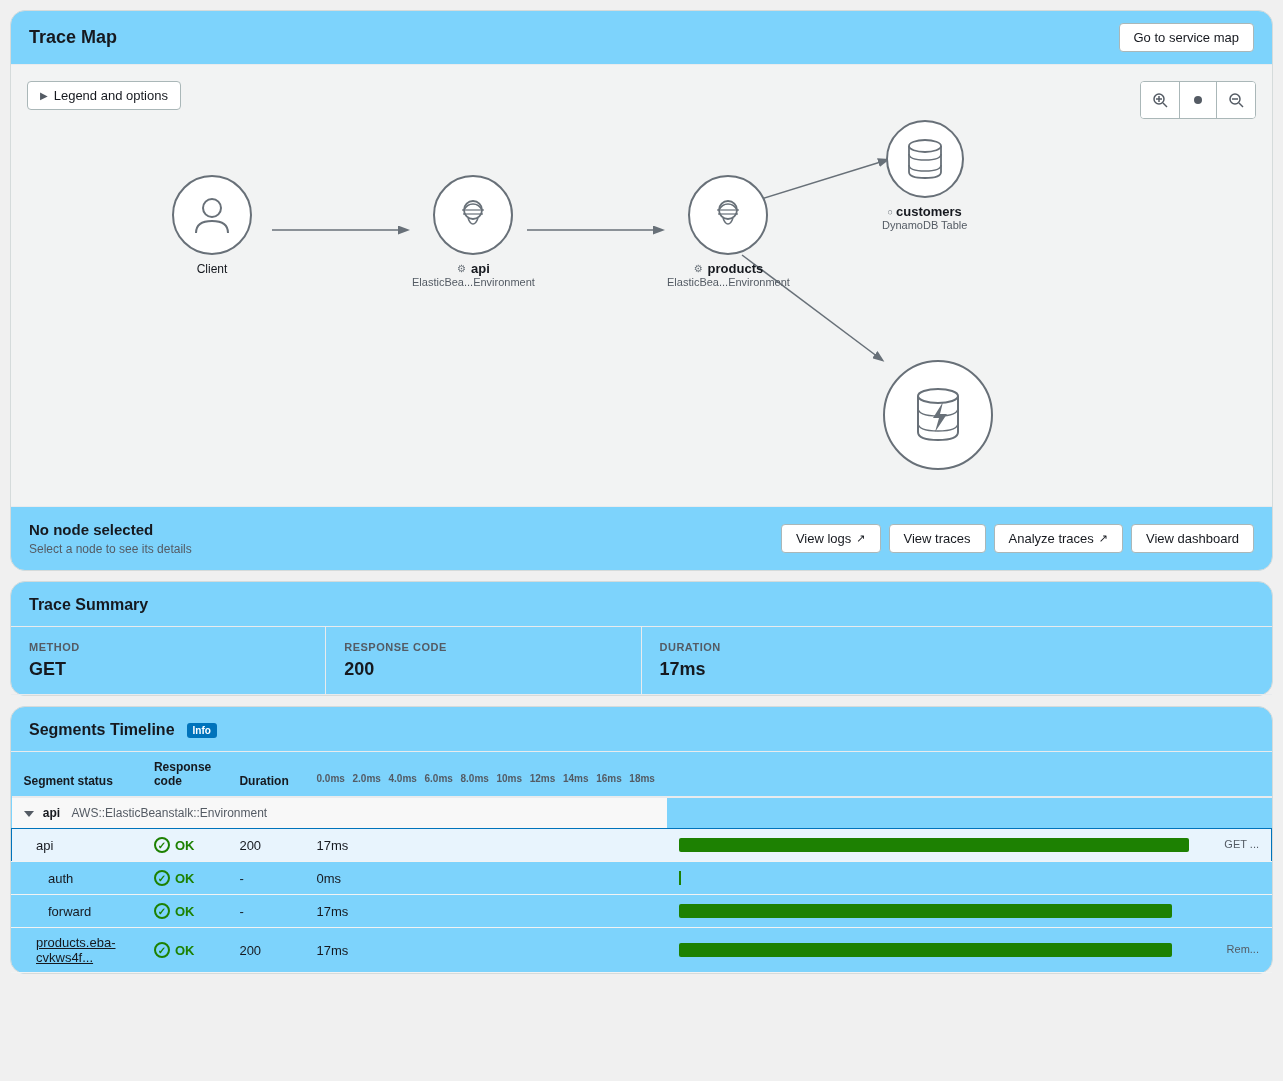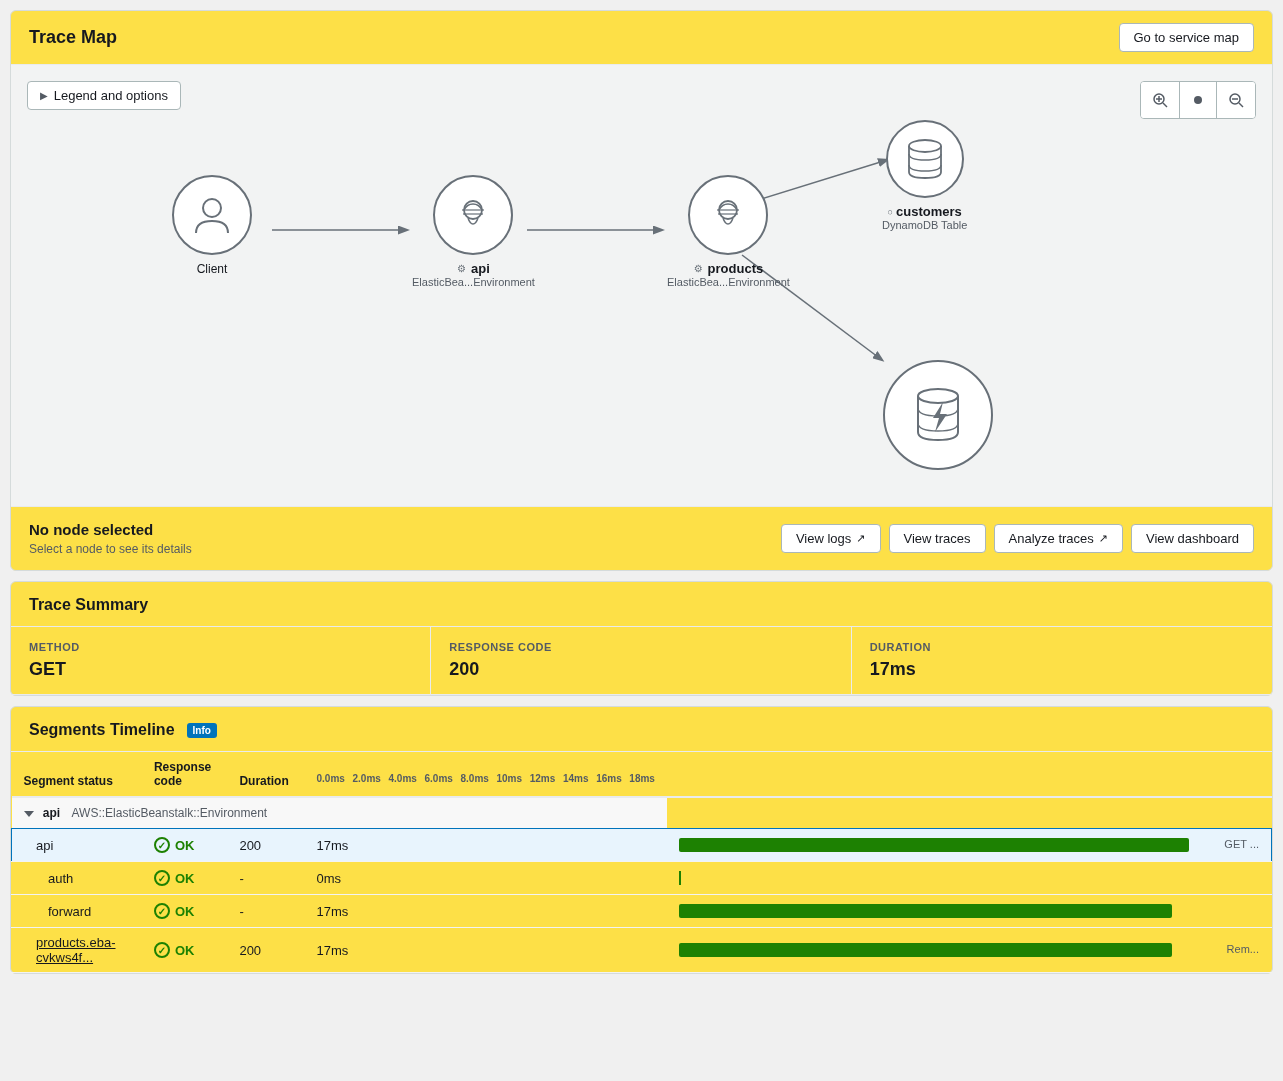--- a/index.html
+++ b/index.html
@@ -1,21 +1,21 @@
 <!DOCTYPE html>
 <html><head>
   <meta charset="utf-8">
   <style>
     * { box-sizing: border-box; margin: 0; padding: 0; }
     body { font-family: -apple-system, BlinkMacSystemFont, 'Segoe UI', Arial, sans-serif; background: #f0f0f0; font-size: 13px; color: #16191f; }
 
     .page-wrapper { max-width: 1283px; margin: 0 auto; padding: 10px; display: flex; flex-direction: column; gap: 10px; }
 
     
-    .panel { background: #fde047; border: 1px solid #d5dbdb; border-radius: 6px; }
+    .panel { background: #7dd3fc; border: 1px solid #d5dbdb; border-radius: 15px; }
     .panel-header { padding: 12px 18px; border-bottom: 1px solid #e9ebed; display: flex; align-items: center; justify-content: space-between; }
     .panel-title { font-size: 18px; font-weight: 700; }
 
     .go-service-btn { padding: 6px 14px; border: 1px solid #aab7b8; background: #fff; border-radius: 4px; cursor: pointer; font-size: 13px; color: #16191f; }
 
     
     .trace-map-area { position: relative; background: #f2f3f3; min-height: 430px; padding: 16px; }
 
     .legend-btn { display: inline-flex; align-items: center; gap: 6px; padding: 6px 12px; border: 1px solid #aab7b8; background: #fff; border-radius: 4px; cursor: pointer; font-size: 13px; color: #16191f; }
     .legend-btn .triangle { font-size: 10px; color: #545b64; }
@@ -40,21 +40,21 @@
     .action-bar { padding: 14px 18px; border-top: 1px solid #e9ebed; display: flex; align-items: center; justify-content: space-between; }
     .node-status { }
     .node-status-title { font-size: 15px; font-weight: 700; margin-bottom: 4px; }
     .node-status-sub { font-size: 12px; color: #545b64; }
     .action-buttons { display: flex; gap: 8px; }
     .action-btn { padding: 6px 14px; border: 1px solid #aab7b8; background: #fff; border-radius: 4px; cursor: pointer; font-size: 13px; color: #16191f; display: flex; align-items: center; gap: 5px; white-space: nowrap; }
     .ext-icon { font-size: 11px; }
 
     
     .section-title { font-size: 16px; font-weight: 700; padding: 14px 18px 12px; border-bottom: 1px solid #e9ebed; }
-    .summary-grid { display: grid; grid-template-columns: 1fr 1fr 1fr; border-bottom: 1px solid #e9ebed; }
+    .summary-grid { display: grid; grid-template-columns: 1fr 1fr 1fr 1fr; border-bottom: 1px solid #e9ebed; }
     .summary-cell { padding: 14px 18px; border-right: 1px solid #e9ebed; }
     .summary-cell:last-child { border-right: none; }
     .summary-label { font-size: 11px; color: #545b64; margin-bottom: 6px; font-weight: 600; text-transform: uppercase; letter-spacing: 0.5px; }
     .summary-value { font-size: 18px; font-weight: 600; color: #16191f; }
 
     
     .segments-header { padding: 14px 18px 12px; display: flex; align-items: center; gap: 12px; border-bottom: 1px solid #e9ebed; }
     .segments-title { font-size: 16px; font-weight: 700; }
     .info-badge { background: #0073bb; color: #fff; font-size: 10px; padding: 2px 6px; border-radius: 3px; font-weight: 600; cursor: pointer; }
 

